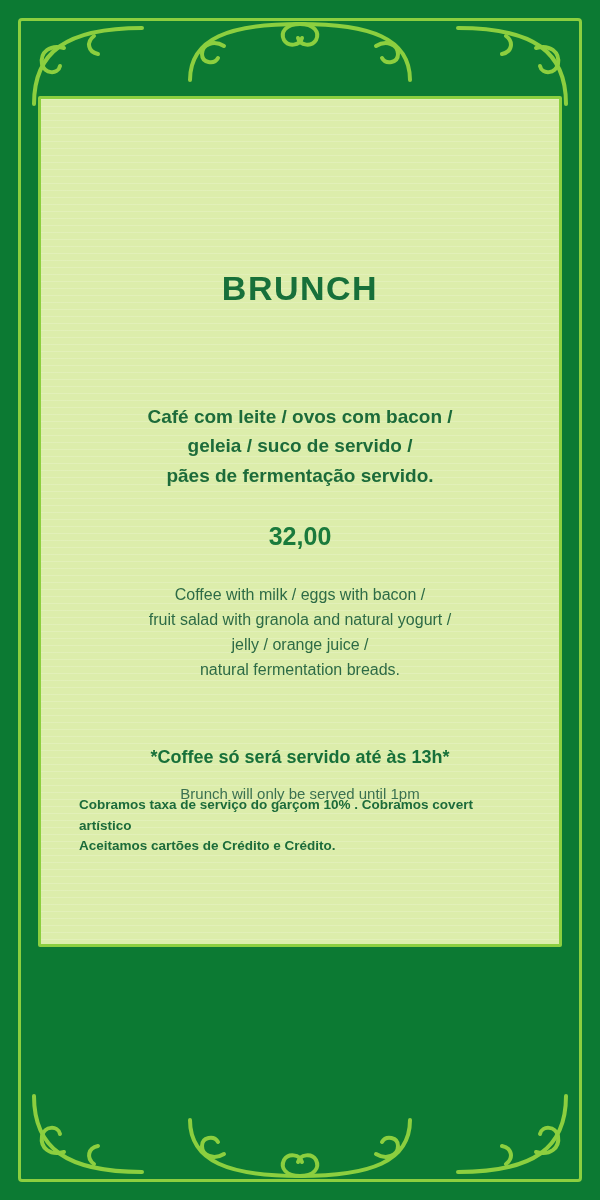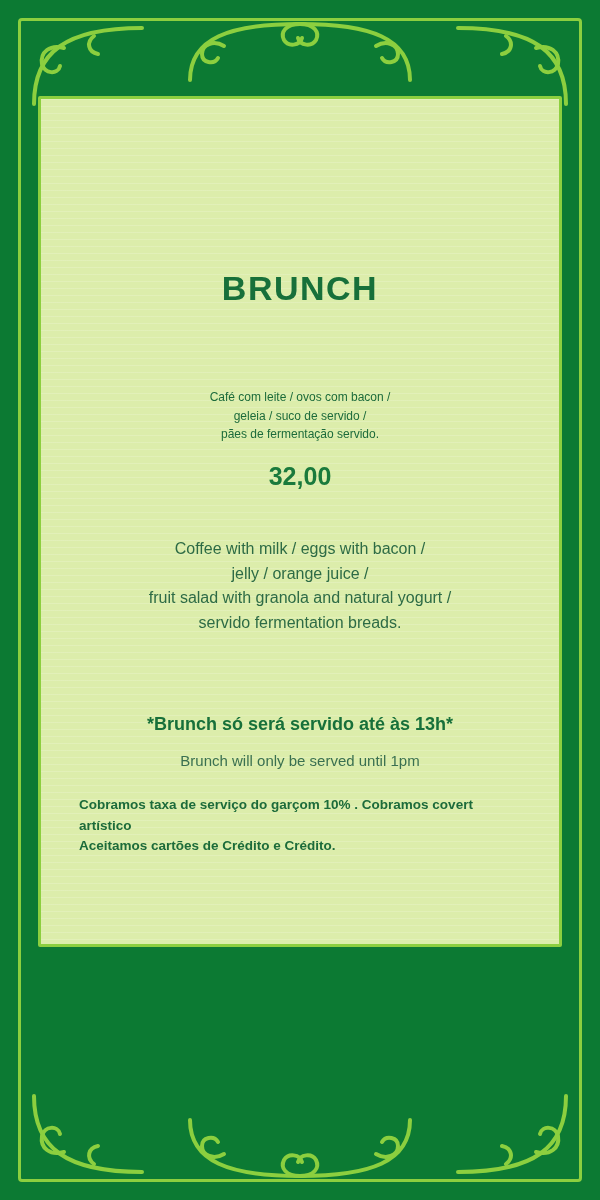--- a/index.html
+++ b/index.html
@@ -101,38 +101,38 @@
   .title {
     margin: 0;
     padding-top: 170px;
     font-size: 34px;
     font-weight: bold;
     letter-spacing: 1.5px;
     color: #17703a;
   }
 
   .desc-pt {
-    margin: 2px;
+    margin: 16px;
     padding-top: 78px;
-    font-size: 12px;
-    font-weight: normal;
+    font-size: 19px;
+    font-weight: bold;
     line-height: 1.55;
     color: #1c6b3a;
   }
 
   .price {
     margin: 0;
     padding-top: 16px;
     font-size: 25px;
     font-weight: bold;
     color: #1a7a3c;
   }
 
   .desc-en {
-    margin: 16px;
+    margin: 2px;
     padding-top: 30px;
     font-size: 16px;
     font-weight: normal;
     line-height: 1.55;
     color: #2d6b45;
   }
 
   .note-pt {
     margin: 0;
     padding-top: 62px;
@@ -228,26 +228,26 @@
       <p class="desc-pt">
         <span class="line">Café com leite / ovos com bacon /</span>
         <span class="line">geleia / suco de servido /</span>
         <span class="line">pães de fermentação servido.</span>
       </p>
 
       <p class="price">32,00</p>
 
       <p class="desc-en">
         <span class="line">Coffee with milk / eggs with bacon /</span>
+        <span class="line">fruit salad with granola and natural yogurt /</span>
         <span class="line">jelly / orange juice /</span>
-        <span class="line">fruit salad with granola and natural yogurt /</span>
-        <span class="line">servido fermentation breads.</span>
+        <span class="line">natural fermentation breads.</span>
       </p>
 
-      <p class="note-pt">*Brunch só será servido até às 13h*</p>
+      <p class="note-pt">*Coffee só será servido até às 13h*</p>
       <p class="note-en">Brunch will only be served until 1pm</p>
 
       <div class="footer">
         <span class="line">Cobramos taxa de serviço do garçom 10% . Cobramos covert artístico</span>
         <span class="line">Aceitamos cartões de Crédito e Crédito.</span>
       </div>
 
     </div>
   </div>
 </div>

